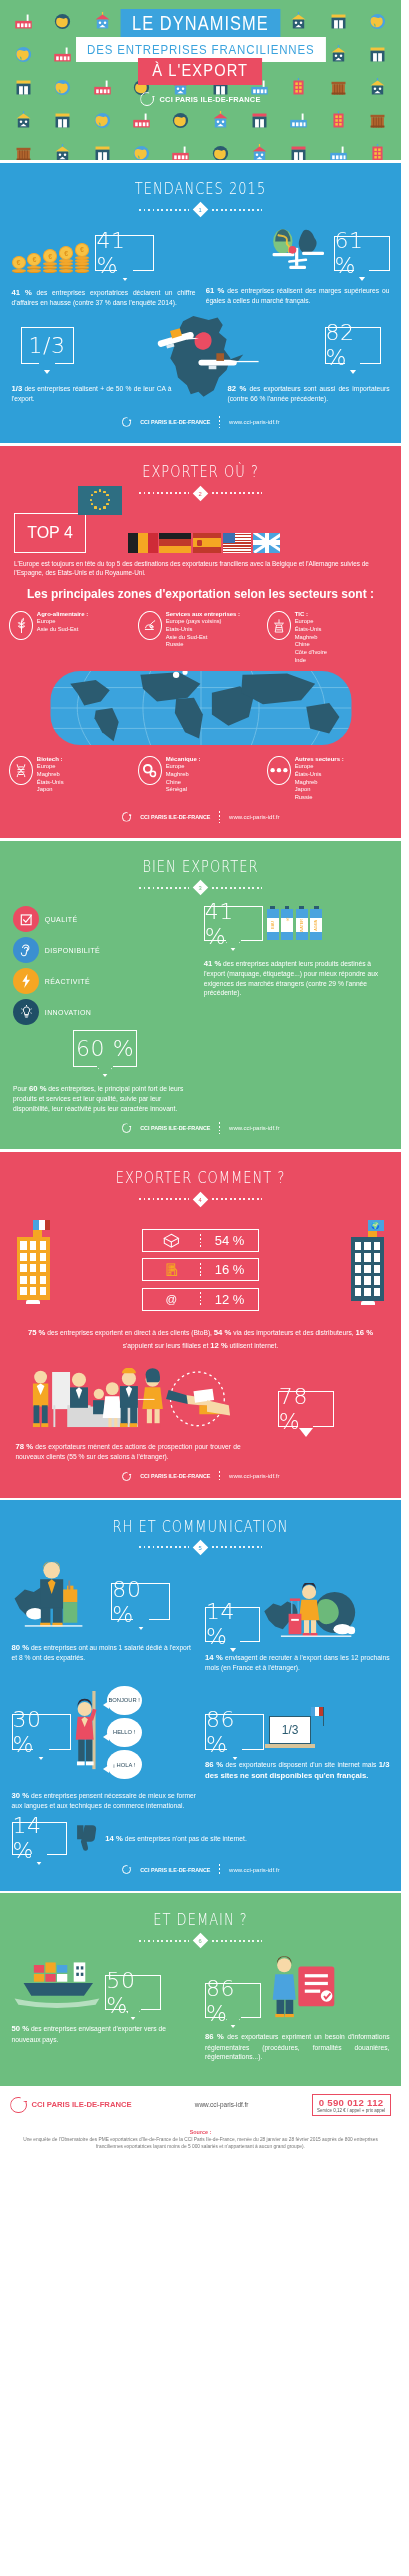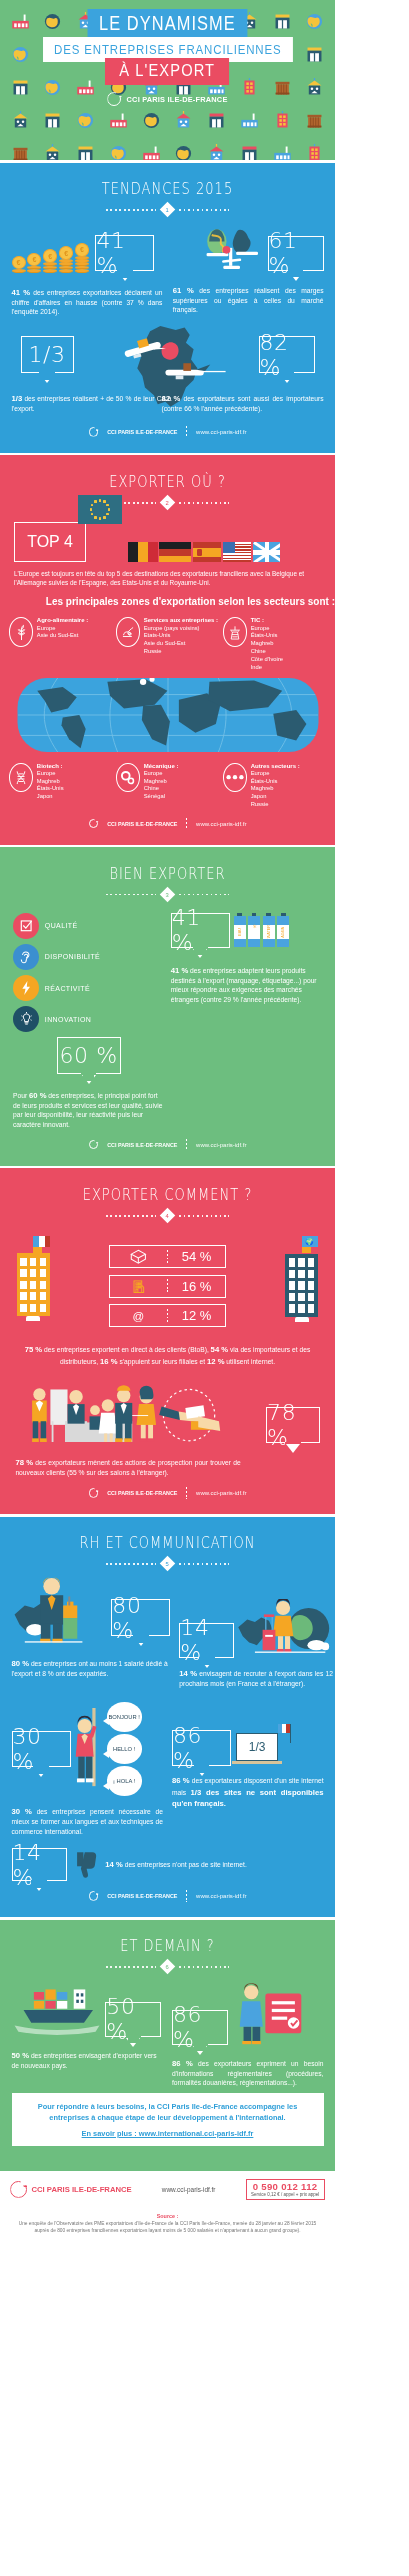--- a/index.html
+++ b/index.html
@@ -3,21 +3,21 @@
 <meta charset="utf-8">
 <style>
   * { box-sizing: border-box; margin:0; padding:0; }
   body {
     width: 409px;
     font-family: "Liberation Sans", sans-serif;
     background: #ffffff;
     color: #ffffff;
     -webkit-font-smoothing: antialiased;
   }
-  .page { width: 335px; position: relative; overflow: hidden; }
+  .page { width: 401px; position: relative; overflow: hidden; }
 
   
   .section { position: relative; padding: 0 0 9px 0; }
   .sec-green { background:#6dbe7f; }
   .sec-blue  { background:#2f9fd8; }
   .sec-red   { background:#ea4c62; }
 
   .dotted-sep {
     height: 2.6px;
     background-image: repeating-linear-gradient(to right,#ffffff 0 3.2px, transparent 3.2px 6.4px);
@@ -154,21 +154,21 @@
   .flag{ width:29.5px; height:20px; position:relative; overflow:hidden; }
   .flag3 { display:flex; }
   .flag3 i { flex:1; height:100%; display:block; }
   .flagde i{ width:100%; height:33.33%; display:block; }
 
   .eu{ width:44px;height:29px;background:#2e6e82; position:relative; }
   .eu .star{ position:absolute;width:2.6px;height:2.6px;background:#f1c43c; border-radius:0.6px;}
 
   
   .sectors{ padding: 3.8px 9px 0; }
-  .sec-head{ text-align:right; font-weight:bold; font-size:10px; padding: 9px 0 6.4px; }
+  .sec-head{ text-align:center; font-weight:bold; font-size:12px; padding: 9px 0 6.4px; }
   .srow{ display:flex; justify-content:space-between; gap:3.8px; }
   .sitem{ display:flex; gap:3.8px; width:33%; }
   .scircle{ width:24px;height:29.5px;border:1.3px solid #fff;border-radius:50%;flex:none;
     display:flex;align-items:center;justify-content:center;}
   .stitle{ font-weight:bold; font-size:6px; line-height:1.2; }
   .slist{ font-size:5.8px; line-height:1.35; font-weight:300; }
 
   .globe-wrap{ position:relative; height:82px; margin: 2.6px 0; }
   .globe{ position:absolute; left:50%; top:3.8px; transform:translateX(-50%);
     width:301px;height:74px;background:#3ba3dd; border-radius:29.5px; overflow:hidden;}
@@ -1457,24 +1457,20 @@
             <circle cx="96" cy="62" r="9" fill="#fff"></circle>
             <path d="M92 62 l3 4 7 -8" stroke="#ea4c62" stroke-width="3" fill="none"></path>
           </svg>
         </div>
         <p class="copy" style="margin-top:13px;">
           <b>86 %</b><span> des exportateurs expriment un besoin d'informations réglementaires (procédures, formalités douanières, règlementations...).</span>
         </p>
       </div>
     </div>
 
-    <div class="cta">
-      <div>Pour répondre à leurs besoins, la CCI Paris Ile-de-France accompagne les entreprises à chaque étape de leur développement à l'international.</div>
-      <a class="lnk" href="#">En savoir plus : www.international.cci-paris-idf.fr</a>
-    </div>
 
     <div class="footline" style="opacity:0;height:9px;"></div>
   </div>
 
   <div class="footer">
     <div class="f-logo">
       <div class="f-mark"></div>
       <div class="f-name">CCI PARIS ILE-DE-FRANCE</div>
     </div>
     <div class="f-url">www.cci-paris-idf.fr</div>

